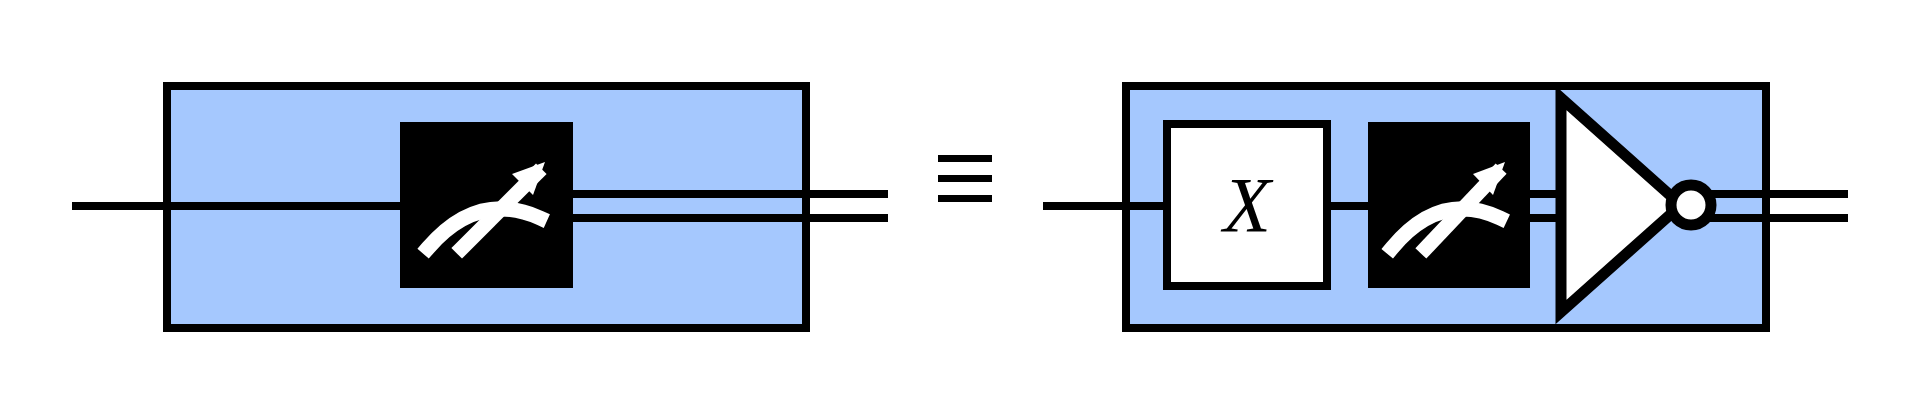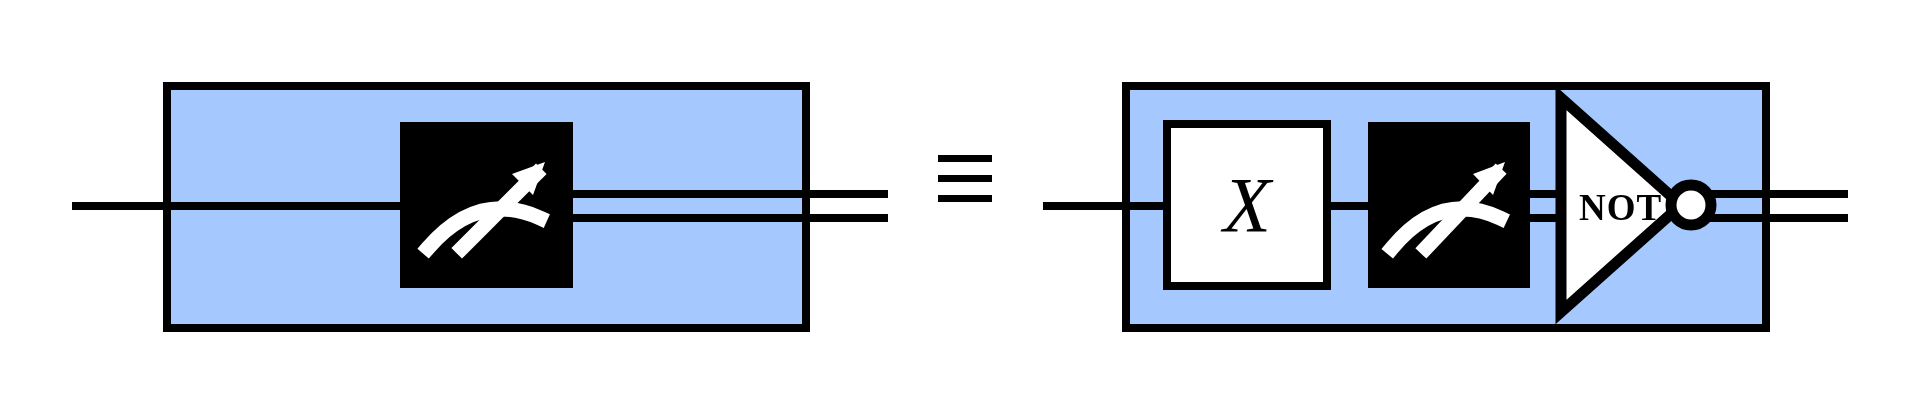--- a/index.html
+++ b/index.html
@@ -159,21 +159,20 @@
     </div>
 
     <div class="cwire-top" style="left:1530px; top:190px; width:30px;"></div>
     <div class="cwire-bot" style="left:1530px; top:214px; width:30px;"></div>
 
     <div class="not-gate" style="left:1553px; top:90px; width:165px; height:230px;">
       <svg width="165" height="230" viewBox="0 0 165 230" aria-hidden="true">
         <polygon points="8,8 8,222 128,115" fill="#ffffff" stroke="#000000" stroke-width="11" stroke-linejoin="miter"></polygon>
         <circle cx="138" cy="115" r="20" fill="#ffffff" stroke="#000000" stroke-width="11"></circle>
       </svg>
-      <span class="not-label" style="left:26px; top:96px;">NOT</span>
     </div>
 
     <div class="cwire-top" style="left:1706px; top:190px; width:64px;"></div>
     <div class="cwire-bot" style="left:1706px; top:214px; width:64px;"></div>
 
     <div class="cwire-top" style="left:1770px; top:190px; width:78px;"></div>
     <div class="cwire-bot" style="left:1770px; top:214px; width:78px;"></div>
   </div>
 
 </div>

